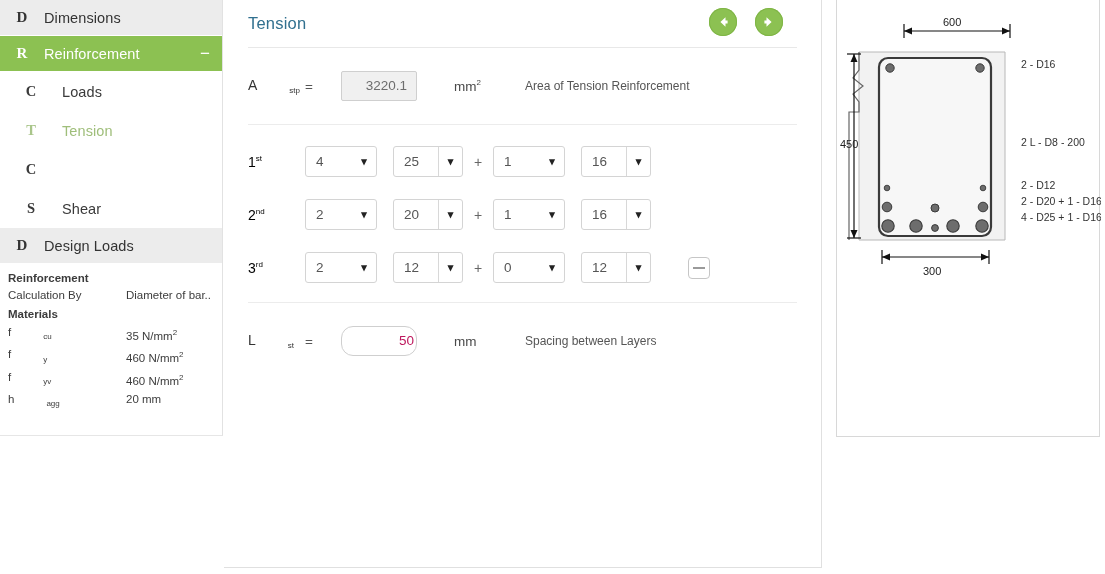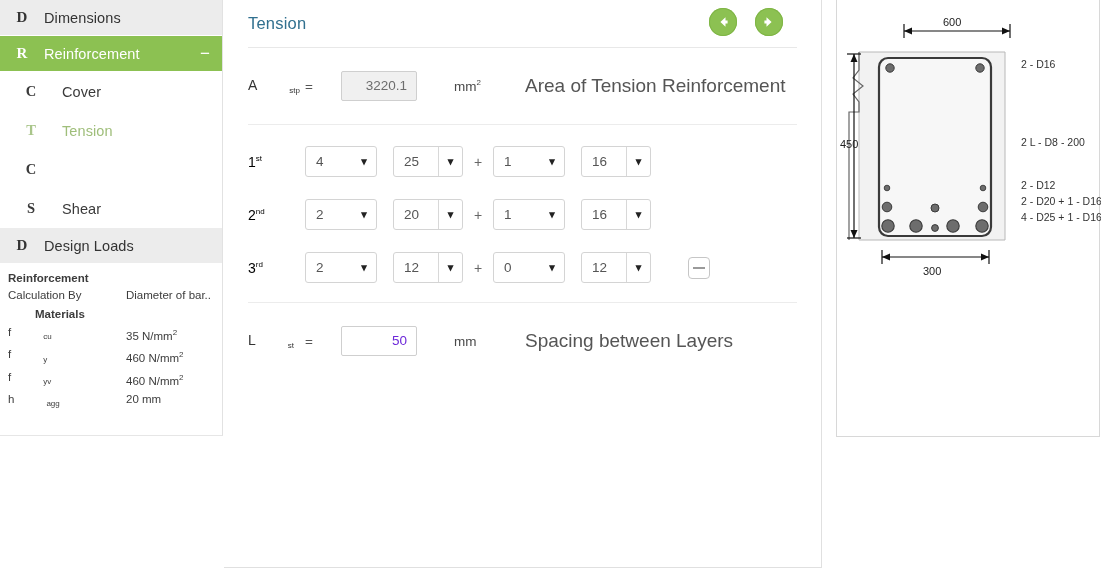--- a/index.html
+++ b/index.html
@@ -107,21 +107,21 @@
   }
   .sym { width: 57px; font-size: 14px; color: #333; }
   .eq { width: 36px; color: #555; font-size: 13.5px; }
   .ro-field {
     width: 76px; height: 30px; line-height: 28px;
     border: 1px solid #cfcfcf; background: #f0f0f0;
     color: #6d6d6d; font-size: 13.5px;
     text-align: right; padding-right: 9px; border-radius: 2px; padding-left: 11px;
   }
   .unit { width: 108px; padding-left: 37px; color: #4a4a4a; font-size: 13.5px; }
-  .desc { color: #555; font-size: 19px; }
+  .desc { color: #555; font-size: 12px; }
 
   
   #layers { padding: 10px 0 8px 0; }
   .layer-row {
     height: 53px; display: flex; align-items: center;
     font-size: 13.5px;
   }
   .ord { width: 57px; color: #000000; font-size: 14px; }
   .sel-box {
     position: relative; height: 31px;
@@ -153,22 +153,22 @@
   }
 
   
   #lst-row {
     height: 76px; display: flex; align-items: center;
     font-size: 13.5px;
   }
   .in-field {
     width: 76px; height: 30px; line-height: 28px;
     border: 1px solid #cfcfcf; background: #ffffff;
-    color: #6d28d9; font-size: 13.5px;
-    text-align: right; padding-right: 9px; border-radius: 2px;
+    color: #be185d; font-size: 13.5px;
+    text-align: right; padding-right: 2px; border-radius: 12px;
   }
 
   
   #rightpanel {
     position: absolute; left: 836px; top: 0;
     width: 264px; height: 437px;
     background: #ffffff;
     border: 1px solid #d8d8d8;
     border-top: none;
   }
@@ -187,21 +187,21 @@
     </div>
 
     <div class="nav-group-head active">
       <span class="nav-ico">R</span>
       <span class="nav-label">Reinforcement</span>
       <span class="nav-collapse">−</span>
     </div>
 
     <div class="nav-sub">
       <span class="nav-ico">C</span>
-      <span class="nav-label">Cover</span>
+      <span class="nav-label">Loads</span>
     </div>
 
     <div class="nav-sub sel">
       <span class="nav-ico">T</span>
       <span class="nav-label">Tension</span>
     </div>
 
     <div class="nav-sub">
       <span class="nav-ico">C</span>
     </div>
@@ -216,21 +216,21 @@
       <span class="nav-label">Design Loads</span>
     </div>
   </div>
 
   <div id="info">
     <div class="info-h">Reinforcement</div>
     <div class="info-row">
       <span class="info-k">Calculation By</span>
       <span class="info-v">Diameter of bar..</span>
     </div>
-    <div class="info-h" style="margin-top:7px;margin-left:27px;">Materials</div>
+    <div class="info-h" style="margin-top:7px;">Materials</div>
 
     <div class="mat-row">
       <span class="mat-k"><span>f</span><sub>cu</sub></span>
       <span><span>35 N/mm</span><sup>2</sup></span>
     </div>
     <div class="mat-row">
       <span class="mat-k"><span>f</span><sub>y</sub></span>
       <span><span>460 N/mm</span><sup>2</sup></span>
     </div>
     <div class="mat-row">

